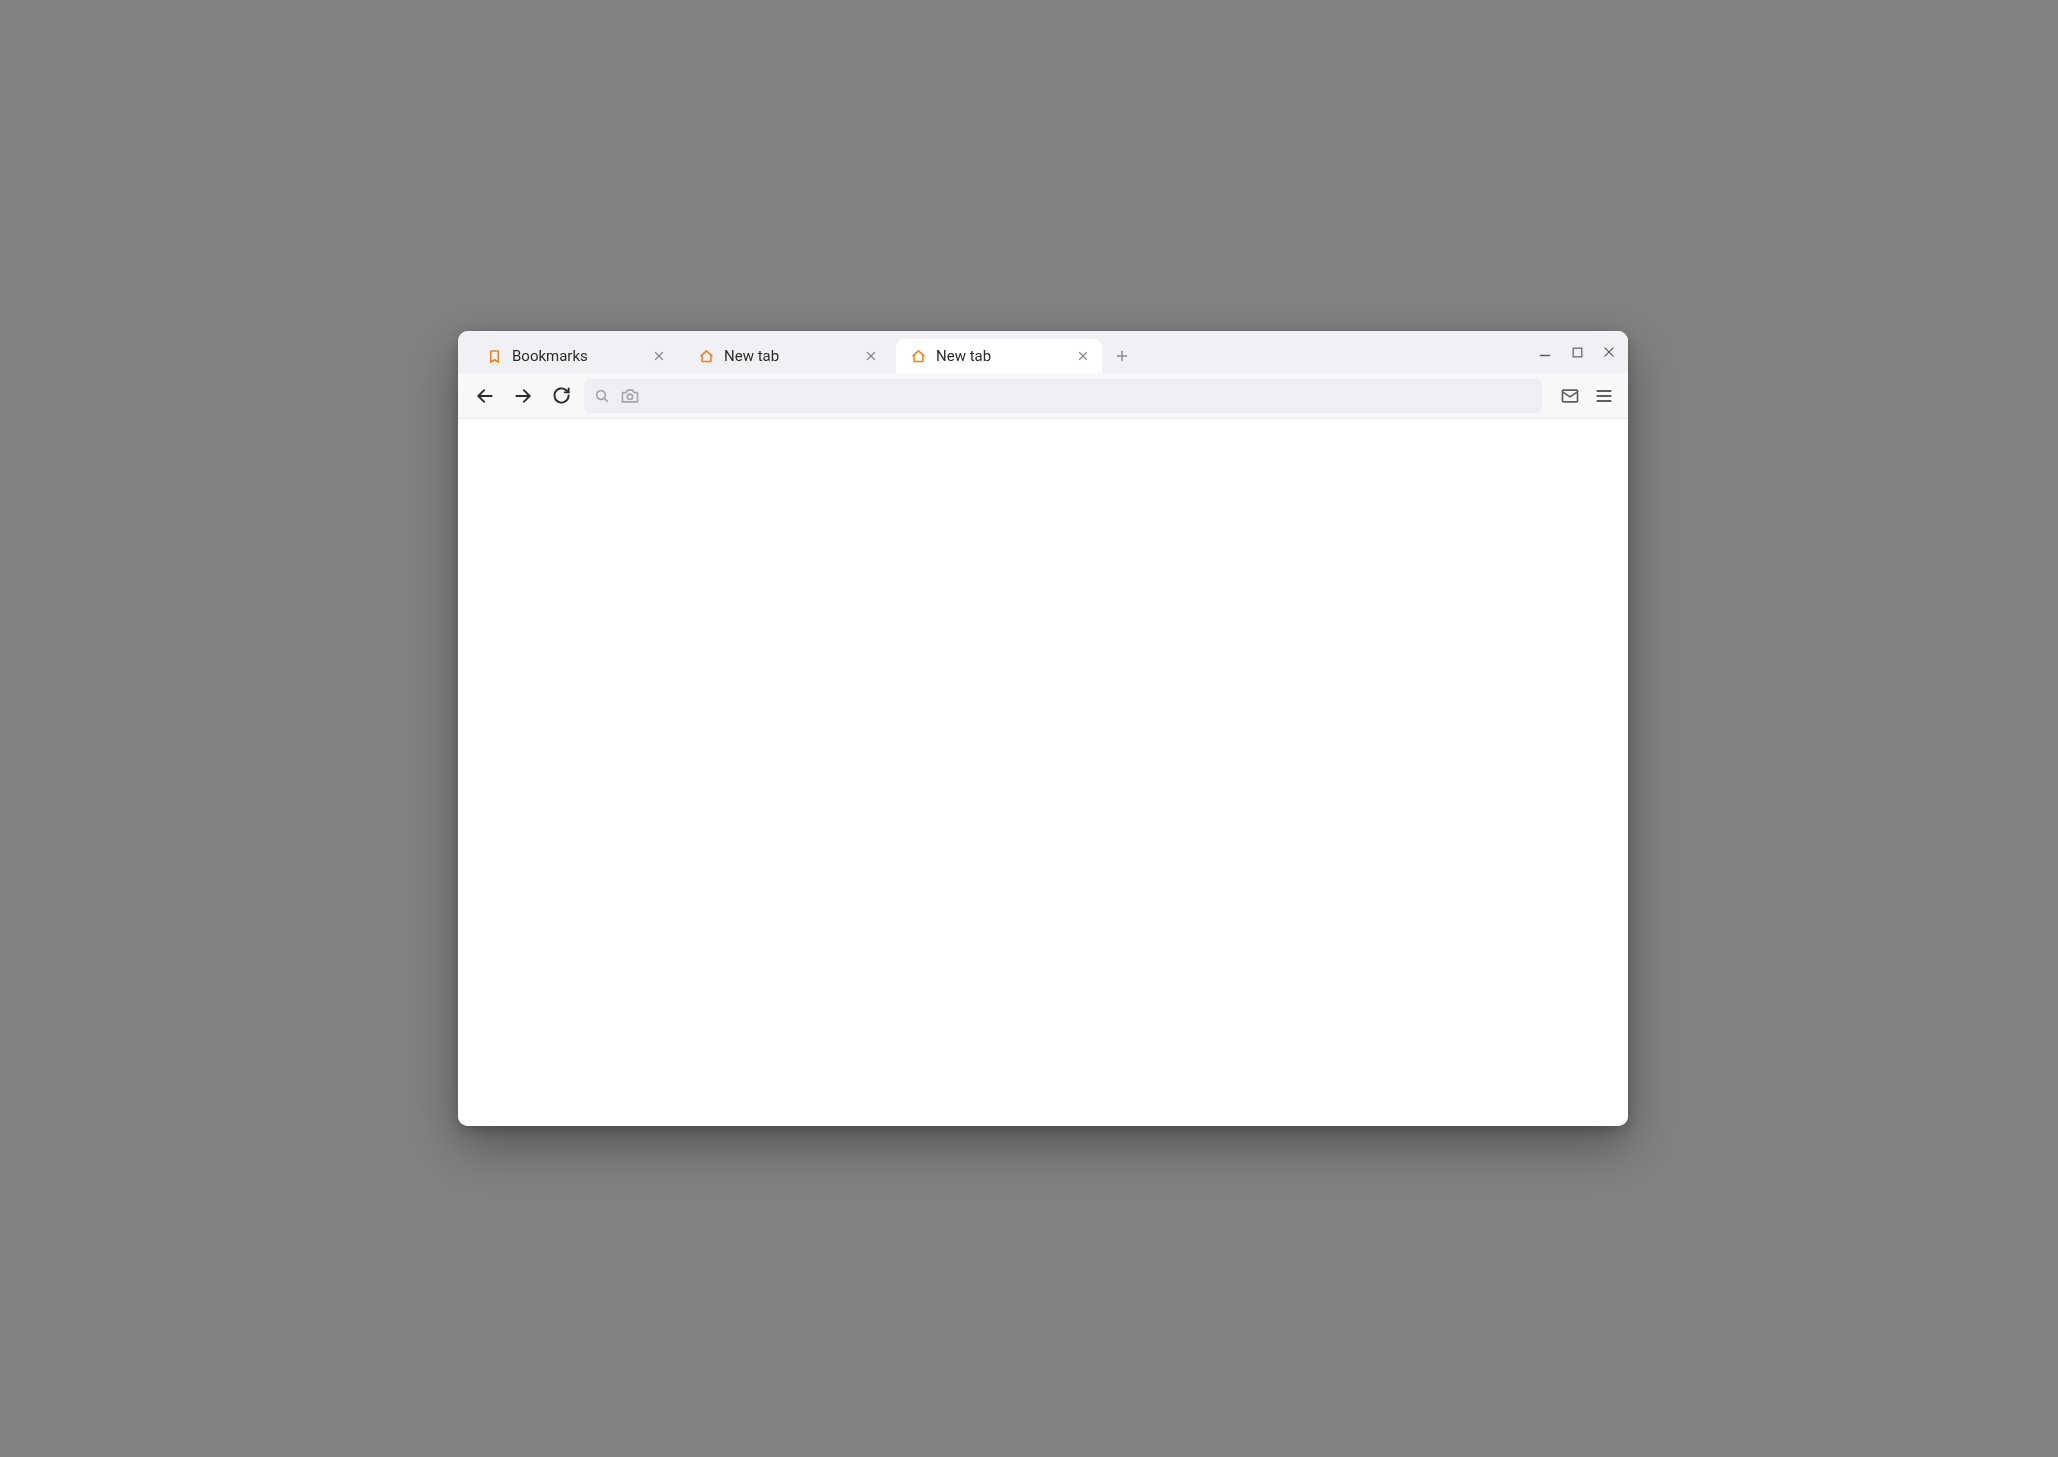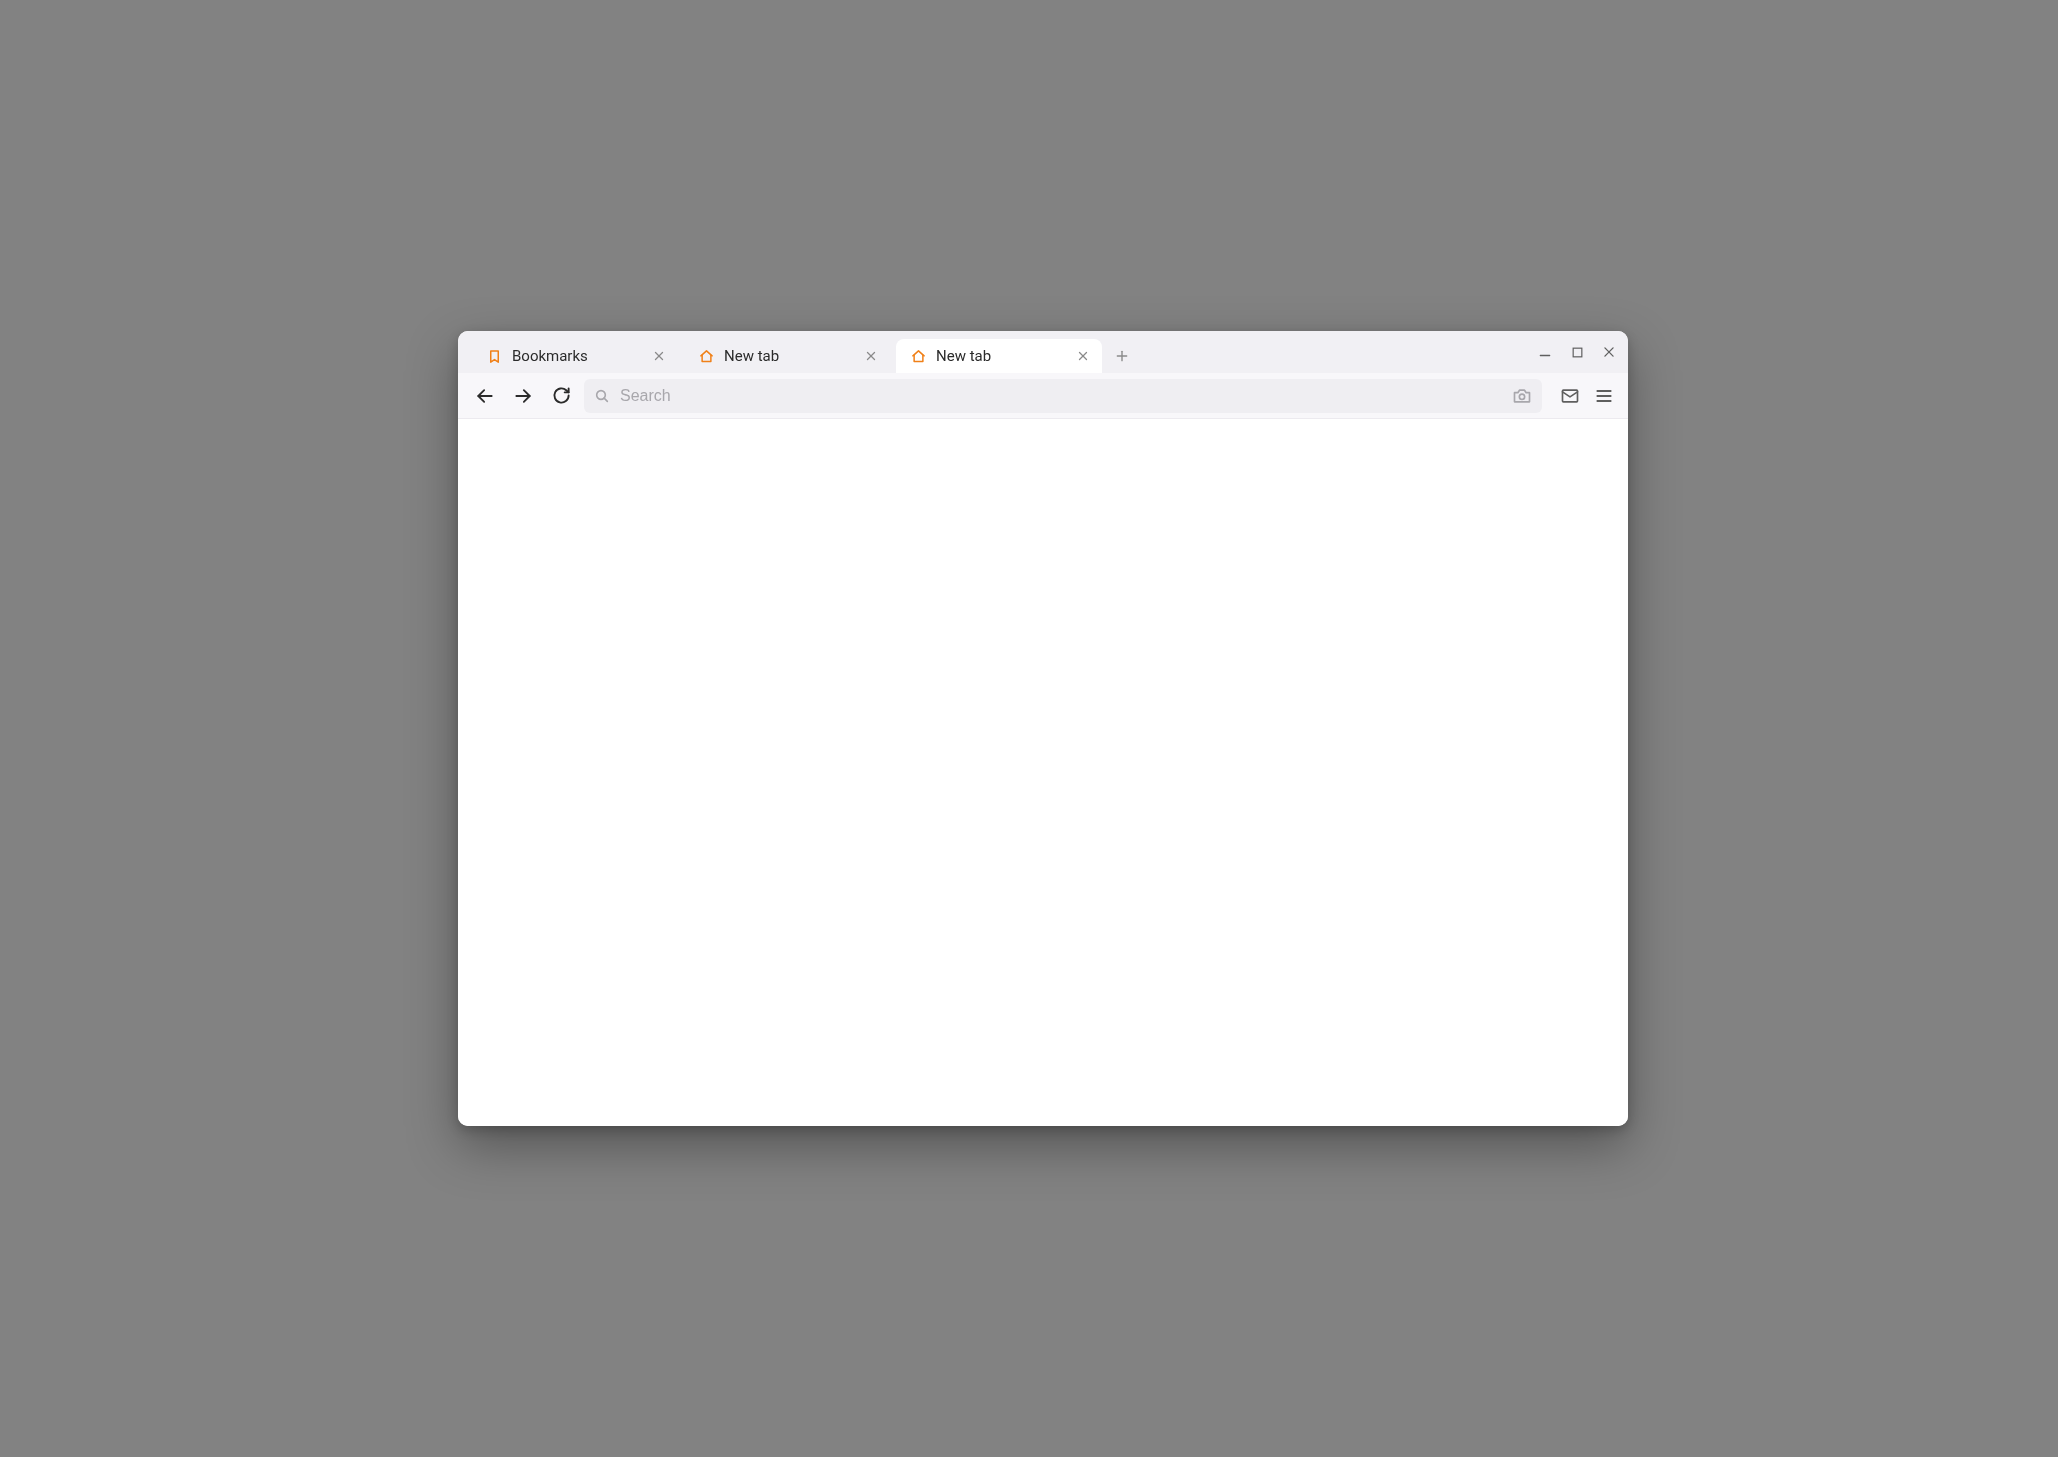--- a/index.html
+++ b/index.html
@@ -204,21 +204,20 @@
         </svg>
     </div>
 
     <div class="addressbar">
       <span class="search-icon">
         <svg width="16" height="16" viewBox="0 0 24 24" fill="none" stroke="currentColor" stroke-width="2.4" stroke-linecap="round">
             <circle cx="10.5" cy="10.5" r="6.5"></circle>
             <line x1="20" y1="20" x2="15.2" y2="15.2"></line>
           </svg>
       </span>
-      <input type="text" placeholder="Search" value="" style="">
       <span class="camera-icon">
         <svg width="20" height="20" viewBox="0 0 24 24" fill="none" stroke="currentColor" stroke-width="2" stroke-linecap="round" stroke-linejoin="round">
             <path d="M3 8h4l2-3h6l2 3h4v11H3z"></path>
             <circle cx="12" cy="13" r="3.2"></circle>
           </svg>
       </span>
     </div>
 
     <div class="toolbar-right">
       <span class="ticon">

